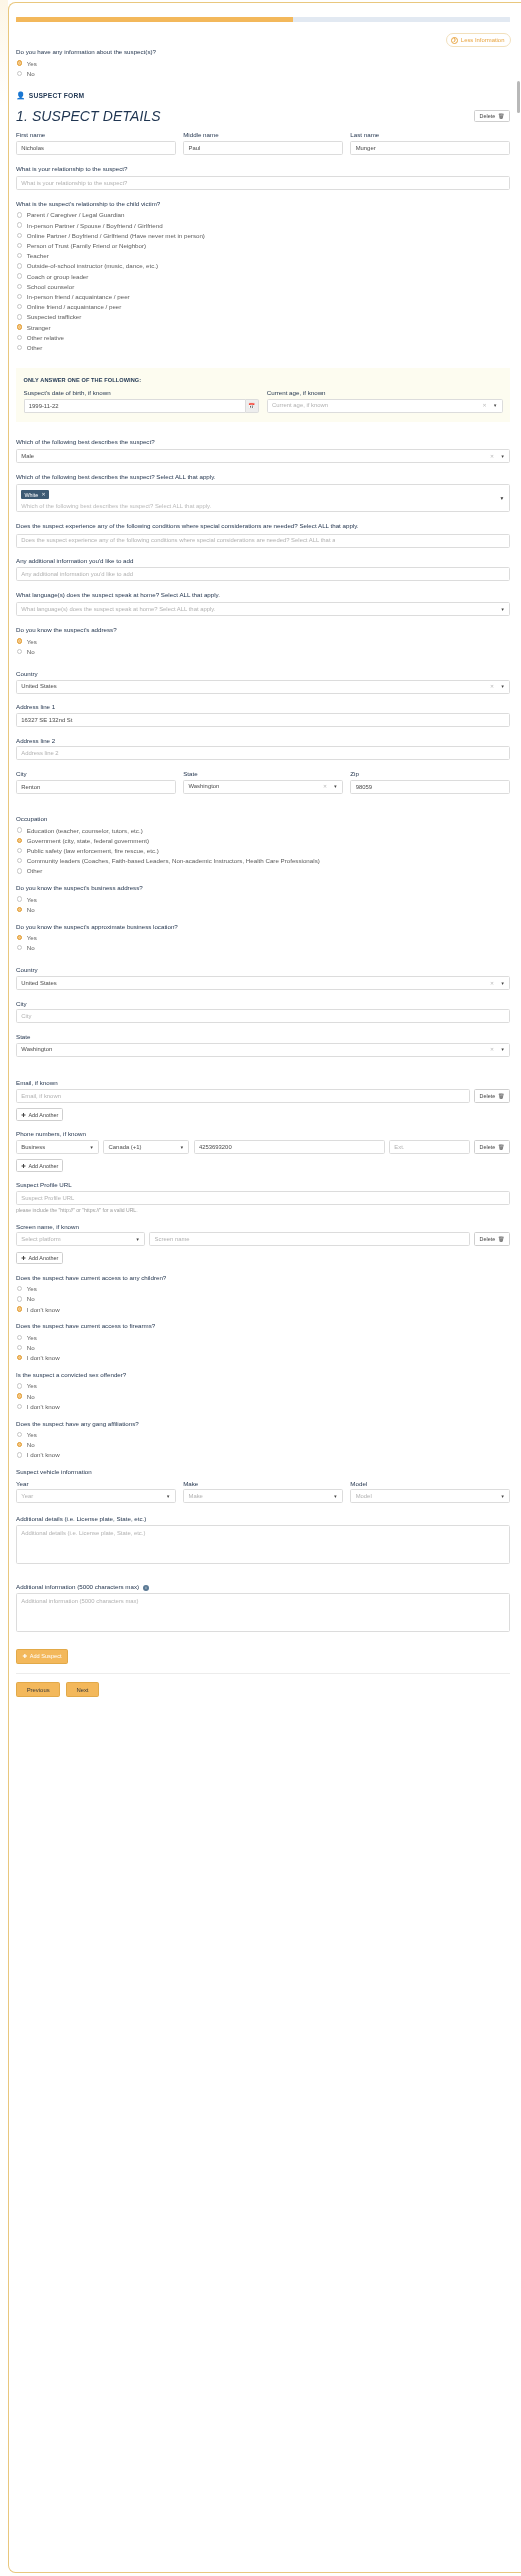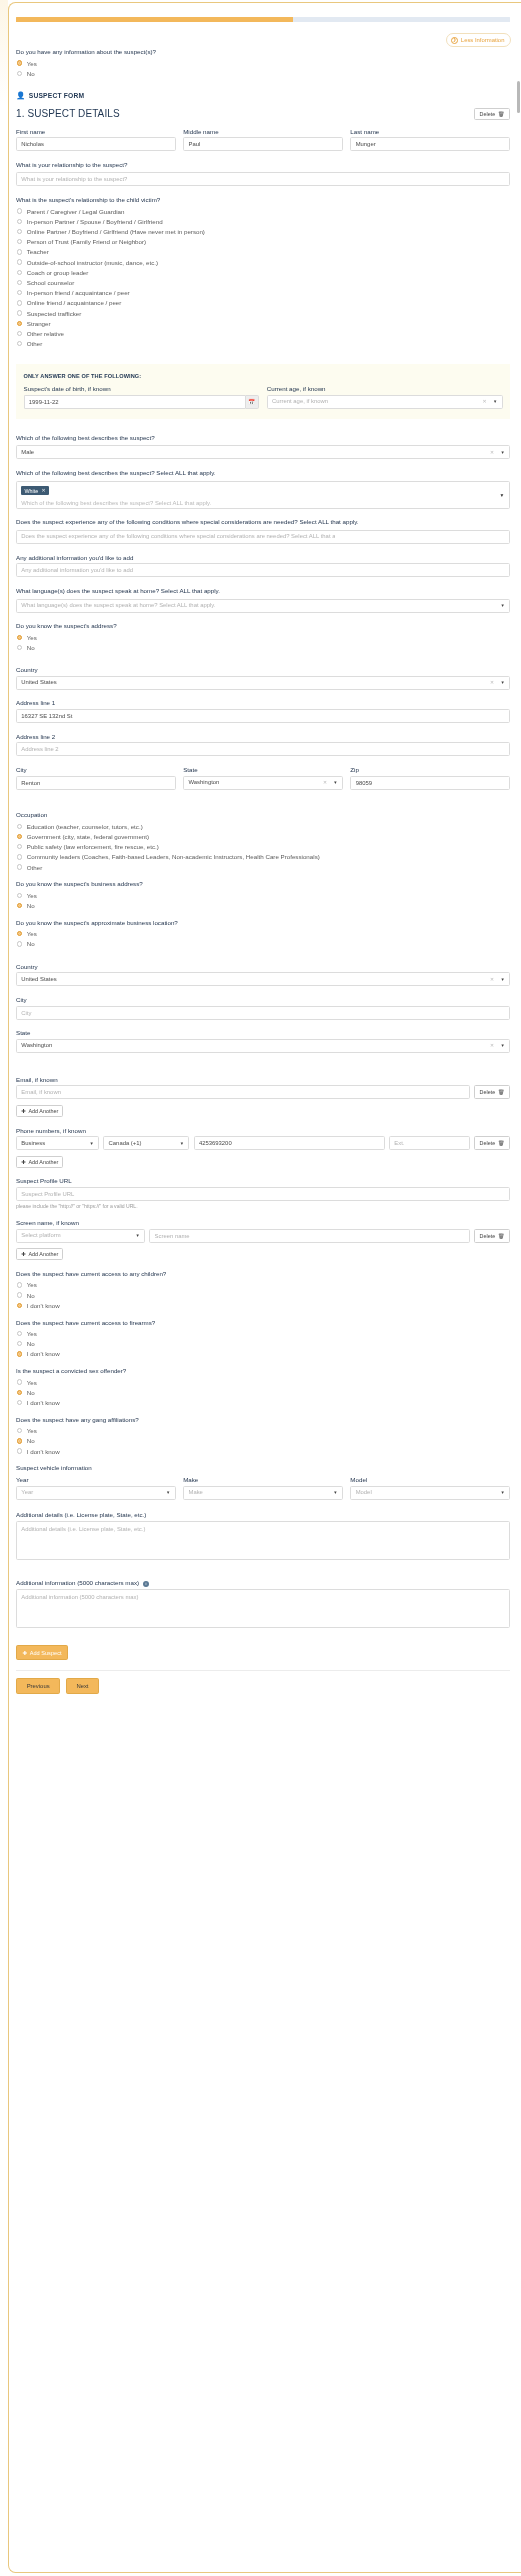--- a/index.html
+++ b/index.html
@@ -100,25 +100,26 @@
   .sel {
     display:flex; align-items:center; justify-content:space-between;
     cursor:pointer;
   }
   .sel .caret { color:#444; font-size:4.3px; margin-left:3.2px; }
   .sel .clearx { color:#bbb; font-size:4.8px; margin-left:auto; padding-right:3.2px;}
   .row { display:flex; gap:7.5px; }
   .col { flex:1 1 0; min-width:0; }
 
   .section-title {
-    font-size:10px;
+    font-size:14px;
     font-weight:400;
     letter-spacing:0.1px;
     color:#1f3551;
     margin:0;
+    font-style:italic;
   }
   .form-title {
     font-size:6.7px; font-weight:bold; color:#1f3551;
     letter-spacing:0.2px; display:flex; align-items:center; gap:3.2px;
   }
   .person-icon { color:#f3b85b; font-size:7.5px; line-height:1; }
 
   .btn-outline {
     border:0.5px solid #cfcfcf; background:#fff; border-radius:1.6px;
     font-size:5.4px; color:#444; padding:2.1px 4.3px; cursor:pointer;

